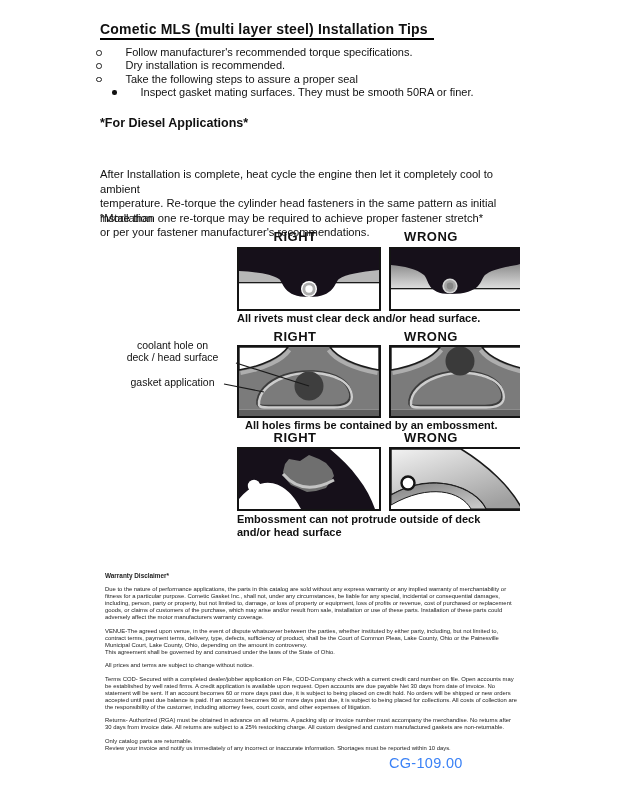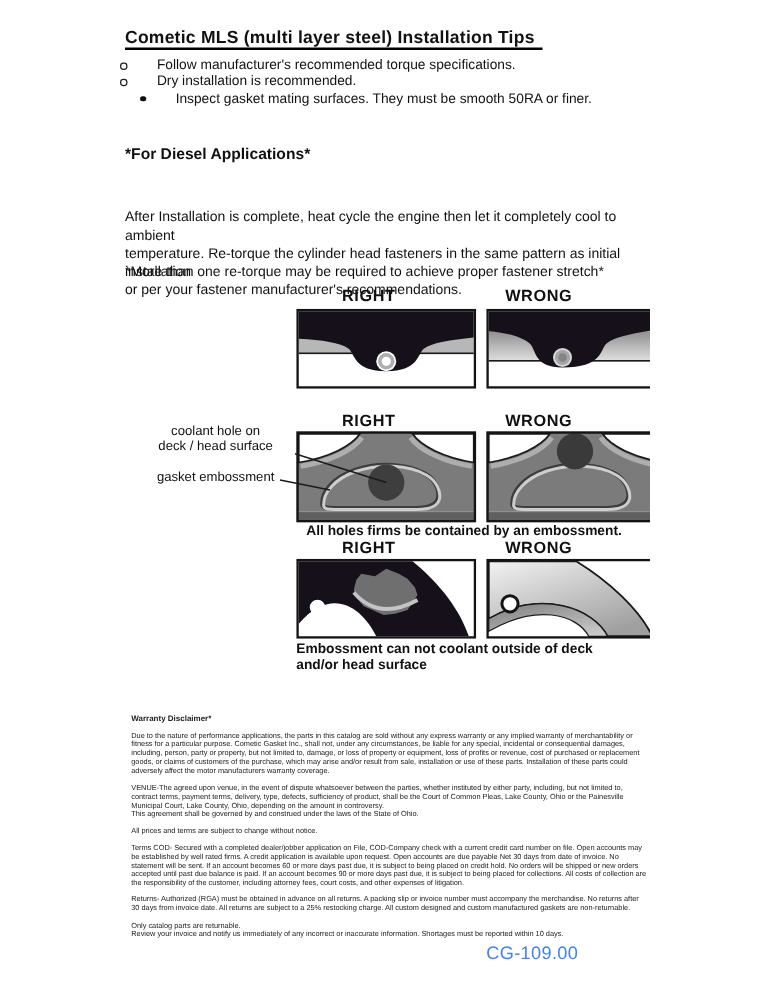--- a/index.html
+++ b/index.html
@@ -50,20 +50,24 @@
 
   <div class="bullets">
     <div class="bullet">
       <span class="omark"></span>
       <span>Follow manufacturer's recommended torque specifications.</span>
     </div>
     <div class="bullet">
       <span class="omark"></span>
       <span>Dry installation is recommended.</span>
     </div>
+    <div class="bullet">
+      <span class="omark"></span>
+      <span>Take the following steps to assure a proper seal</span>
+    </div>
     <div class="bullet sub">
       <span class="fmark"></span>
       <span>Inspect gasket mating surfaces.  They must be smooth 50RA or finer.</span>
     </div>
   </div>
 
   <div class="h2">*For Diesel Applications*</div>
   <div class="para" id="para2">After Installation is complete, heat cycle the engine then let it completely cool to ambient
 temperature. Re-torque the cylinder head fasteners in the same pattern as initial installation
 or per your fastener manufacturer's recommendations.</div>
@@ -97,27 +101,28 @@
     <rect x="2" y="41" width="140" height="1.3" fill="#1a1a1a"></rect>
     <path d="M2,2 H142 V16 C119,19 103,22 96,28 C91,33 93,47 61,47 C38,47 40,33 35,28 C28,22 15,19 2,18 Z" fill="#16101a"></path>
     <g>
       <circle cx="61" cy="39" r="7.6" fill="#d6d6d6"></circle>
       <circle cx="61" cy="39" r="6" fill="#a5a5a5"></circle>
       <circle cx="61" cy="39" r="3.4" fill="#858585"></circle>
     </g>
     <rect x="1" y="1" width="142" height="62" fill="none" stroke="#141414" stroke-width="2"></rect>
   </svg>
 
+  <div class="caption" style="left:237px;top:312px">All rivets must clear deck and/or head surface.</div>
 
   <div class="dlabel" style="left:230px;top:329px">RIGHT</div>
   <div class="dlabel" style="left:366px;top:329px">WRONG</div>
 
   <div class="callout" style="left:112px;top:340px">coolant hole on
 deck / head surface</div>
-  <div class="callout" style="left:112px;top:377px">gasket embossment</div>
+  <div class="callout" style="left:112px;top:377px">gasket application</div>
 
   <svg class="panel" style="left:237px;top:345px" width="144" height="73" viewBox="0 0 144 73">
     <rect x="0" y="0" width="144" height="73" fill="#7b7b7b"></rect>
     <path d="M51,2 C44,12 26,21 2,25" transform="translate(1.5,3)" stroke="#aeaeae" stroke-width="4" fill="none"></path>
     <path d="M93,2 C100,12 118,21 142,25" transform="translate(-1.5,3)" stroke="#aeaeae" stroke-width="4" fill="none"></path>
     <path d="M2,2 H51 C44,12 26,21 2,25 Z" fill="#ffffff" stroke="#1a1a1a" stroke-width="1.4"></path>
     <path d="M142,2 H93 C100,12 118,21 142,25 Z" fill="#ffffff" stroke="#1a1a1a" stroke-width="1.4"></path>
     <path d="M22,60 C21,49 31,38 48,32 C67,25.5 90,27 104,35 C112,39.5 116,48 114.5,54.5 C113,60 107,62.5 97,62.5 L35,62.5 C27,62.5 23,63 22,60 Z" fill="none" stroke="#3d3d3d" stroke-width="3.5" transform="translate(-1,-1)"></path>
     <path d="M22,60 C21,49 31,38 48,32 C67,25.5 90,27 104,35 C112,39.5 116,48 114.5,54.5 C113,60 107,62.5 97,62.5 L35,62.5 C27,62.5 23,63 22,60 Z" fill="none" stroke="#cdcdcd" stroke-width="2.4"></path>
     <circle cx="72" cy="41" r="14.5" fill="#3e3e3e"></circle>
@@ -170,21 +175,21 @@
           <stop offset="1" stop-color="#c8c8c8"></stop>
       </linearGradient>
     </defs>
     <rect x="0" y="0" width="144" height="64" fill="#ffffff"></rect>
     <path d="M2,2 L72,2 C98,18 122,40 133,62 L97,62 C86,40 44,24 2,48 Z" fill="url(#bandg)" stroke="#1a1a1a" stroke-width="1.5"></path>
     <path d="M97,62 C86,40 44,24 2,48 L2,58 C40,36 72,44 82,62 Z" fill="url(#darkg)" stroke="#1a1a1a" stroke-width="1"></path>
     <circle cx="19" cy="36" r="6.5" fill="#ffffff" stroke="#141414" stroke-width="2.4"></circle>
     <rect x="1" y="1" width="142" height="62" fill="none" stroke="#141414" stroke-width="2"></rect>
   </svg>
 
-  <div class="caption" style="left:237px;top:513px">Embossment can not coolant outside of deck
+  <div class="caption" style="left:237px;top:513px">Embossment can not protrude outside of deck
 and/or head surface</div>
 
   <div class="fineprint">
     <h3>Warranty Disclaimer*</h3>
     <p>Due to the nature of performance applications, the parts in this catalog are sold without any express warranty or any implied warranty of merchantability or fitness for a particular purpose.  Cometic Gasket Inc., shall not, under any circumstances, be liable for any special, incidental or consequential damages, including, person, party or property, but not limited to, damage, or loss of property or equipment, loss of profits or revenue, cost of purchased or replacement goods, or claims of customers of the purchase, which may arise and/or result from sale, installation or use of these parts.  Installation of these parts could adversely affect the motor manufacturers warranty coverage.</p>
     <p>VENUE-The agreed upon venue, in the event of dispute whatsoever between the parties, whether instituted by either party, including, but not limited to, contract terms, payment terms, delivery, type, defects, sufficiency of product, shall be the Court of Common Pleas, Lake County, Ohio or the Painesville Municipal Court, Lake County, Ohio, depending on the amount in controversy.
 This agreement shall be governed by and construed under the laws of the State of Ohio.</p>
     <p>All prices and terms are subject to change without notice.</p>
     <p>Terms COD- Secured with a completed dealer/jobber application on File, COD-Company check with a current credit card number on file.  Open accounts may be established by well rated firms.  A credit application is available upon request.  Open accounts are due payable Net 30 days from date of invoice.  No statement will be sent.  If an account becomes 60 or more days past due, it is subject to being placed on credit hold.  No orders will be shipped or new orders accepted until past due balance is paid.  If an account becomes 90 or more days past due, it is subject to being placed for collections.  All costs of collection are the responsibility of the customer, including attorney fees, court costs, and other expenses of litigation.</p>
     <p>Returns- Authorized (RGA) must be obtained in advance on all returns.  A packing slip or invoice number must accompany the merchandise.  No returns after 30 days from invoice date.  All returns are subject to a 25% restocking charge.  All custom designed and custom manufactured gaskets are non-returnable.</p>

